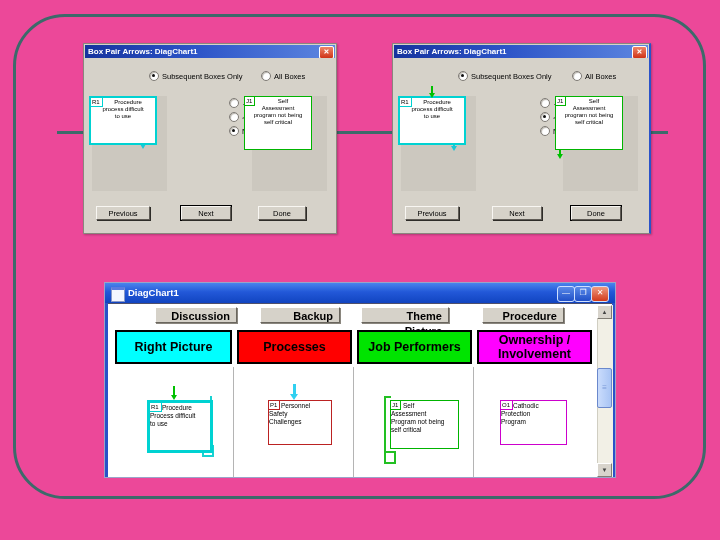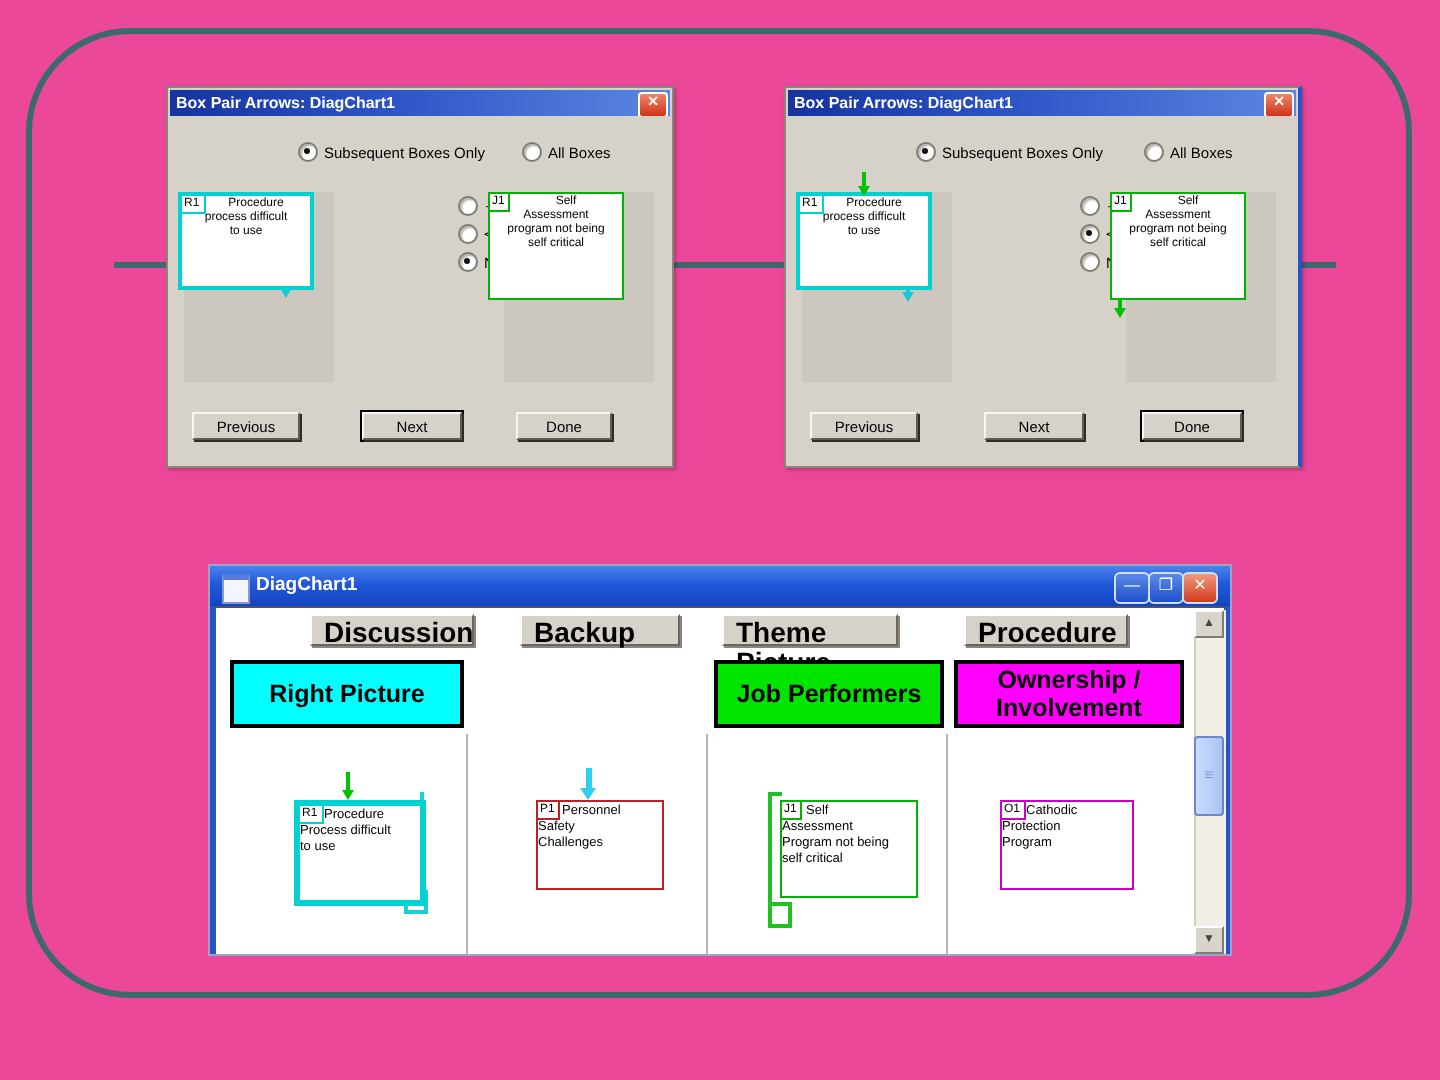--- a/index.html
+++ b/index.html
@@ -53,21 +53,21 @@
   .wtitle-text{position:absolute;left:23px;top:4px;color:#fff;font-size:9.5px;font-weight:bold;}
   .wbtn{position:absolute;top:3px;width:16px;height:14px;border:1px solid #cfe0ff;border-radius:3px;
         color:#fff;font-size:8px;line-height:12px;text-align:center;
         background:linear-gradient(180deg,#5a8ae8,#2050c8);}
   .wbtn.close{background:linear-gradient(180deg,#ef9a80,#d23a1a);}
   .wedge{position:absolute;top:20px;bottom:0;width:3px;background:#2a52c8;}
   .wcontent{position:absolute;left:3px;top:20px;width:504px;height:174px;background:#fff;
             border-top:1px solid #50506a;}
   .tbtn{position:absolute;height:16px;background:#d6d2c9;border:1px solid;
         border-color:#fff #6a665e #6a665e #fff;box-shadow:1px 1px 0 #8a867e;
-        font-size:14px;font-weight:bold;text-align:left;line-height:15px;}
+        font-size:11px;font-weight:bold;text-align:right;line-height:15px;}
   .hdr{position:absolute;top:47px;height:34px;border:2px solid #000;display:flex;align-items:center;
        justify-content:center;text-align:center;font-weight:bold;font-size:12.5px;line-height:14px;
        padding:0 2px;box-sizing:border-box;}
   .vsep{position:absolute;top:84px;bottom:0;width:1px;background:#b4b4b4;}
   .sb-track{position:absolute;left:492px;top:22px;width:15px;height:172px;background:#f2f0e6;
             border-left:1px solid #d0cec2;}
   .sb-btn{position:absolute;left:492px;width:15px;height:14px;background:#d8d4cc;border:1px solid;
           border-color:#fff #807c74 #807c74 #fff;font-size:6px;text-align:center;line-height:12px;
           color:#444;box-sizing:border-box;}
   .sb-thumb{position:absolute;left:492px;top:85px;width:15px;height:40px;
@@ -208,20 +208,23 @@
     <div class="wedge" style="left:507px"></div>
 
     <button class="tbtn" style="left:50px;top:24px;width:82px">Discussion</button>
     <button class="tbtn" style="left:155px;top:24px;width:80px">Backup</button>
     <button class="tbtn" style="left:256px;top:24px;width:88px">Theme Picture</button>
     <button class="tbtn" style="left:377px;top:24px;width:82px">Procedure</button>
 
     <div class="hdr" style="left: 10px; width: 117px; background: rgb(0, 255, 255);">
       <span>Right Picture</span>
     </div>
+    <div class="hdr" style="left: 132px; width: 115px; background: rgb(255, 0, 0);">
+      <span>Processes</span>
+    </div>
     <div class="hdr" style="left: 252px; width: 115px; background: rgb(0, 228, 0);">
       <span>Job Performers</span>
     </div>
     <div class="hdr" style="left: 372px; width: 115px; background: rgb(255, 0, 255);">
       <span>Ownership / Involvement</span>
     </div>
 
     <div class="vsep" style="left:128px"></div>
     <div class="vsep" style="left:248px"></div>
     <div class="vsep" style="left:368px"></div>

